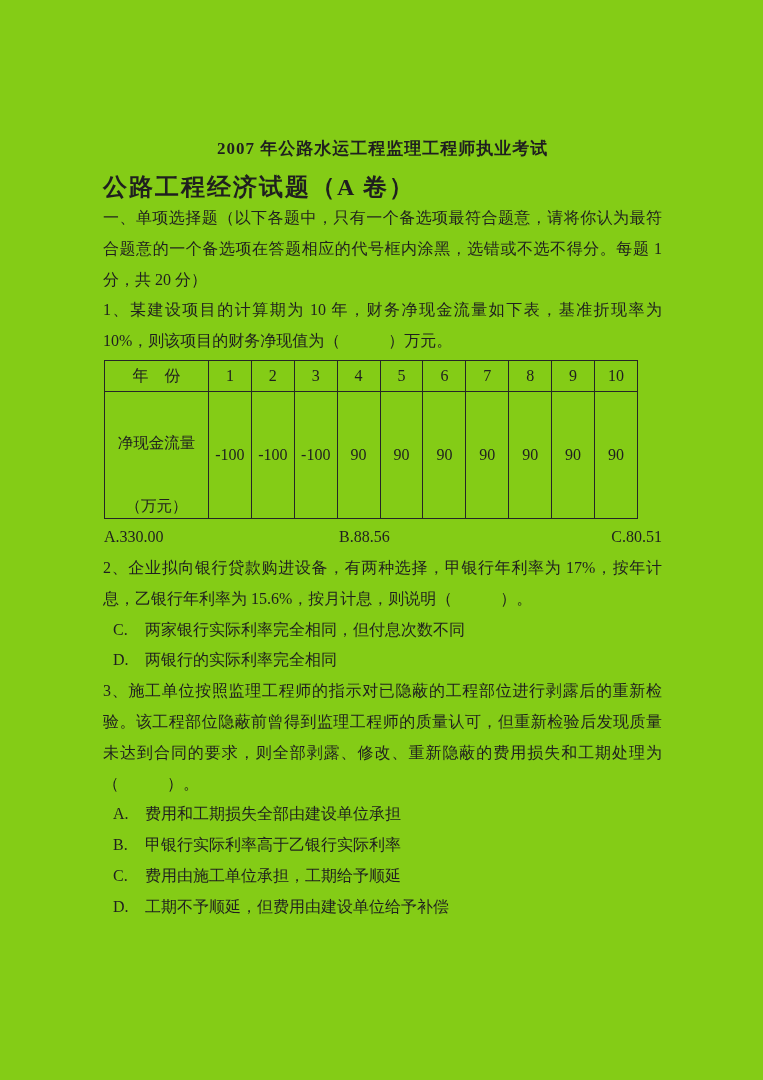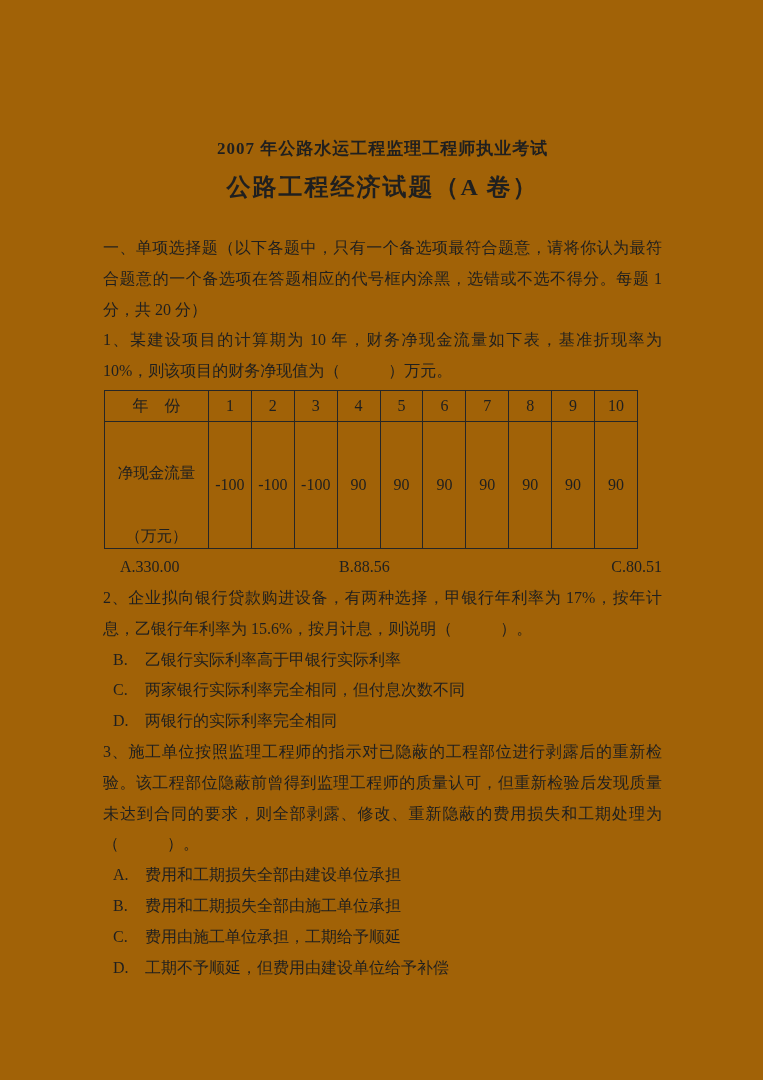--- a/index.html
+++ b/index.html
@@ -8,21 +8,21 @@
     padding: 0;
     width: 763px;
     height: 1080px;
     background: #fcfcfa;
     font-family: "Liberation Serif", "DejaVu Serif", serif;
   }
   .page {
     position: relative;
     width: 763px;
     height: 1080px;
-    background: #a16207;
+    background: #84cc16;
     overflow: hidden;
   }
   .content {
     position: absolute;
     left: 103px;
     top: 138px;
     width: 559px;
     color: #1f1f1f;
     font-size: 16px;
     line-height: 30.8px;
@@ -30,52 +30,52 @@
   .doc-title {
     margin: 0;
     text-align: center;
     font-size: 17px;
     font-weight: bold;
     line-height: 22px;
     letter-spacing: 1px;
   }
   .doc-subtitle {
     margin: 12px 0 0 0;
-    text-align: center;
+    text-align: left;
     font-size: 24px;
     font-weight: bold;
     line-height: 31px;
     letter-spacing: 2px;
   }
   .para {
     margin: 0;
     text-align: justify;
   }
-  .intro { margin-top: 30px; }
+  .intro { }
   .cashflow-table {
     border-collapse: collapse;
     margin: 3px 0 3px 1px;
     width: 534px;
     table-layout: fixed;
   }
   .cashflow-table td {
     border: 1.6px solid #262626;
     text-align: center;
     padding: 0;
     font-size: 16px;
   }
   .cashflow-table .label-col { width: 104px; }
   .cashflow-table .year-row td { height: 31px; line-height: 20px; }
   .cashflow-table .value-row td { height: 58px; }
   .row-label-line { display: block; line-height: 24px; font-size: 15.5px; margin-top: 39px; }
   .q1-options {
     position: relative;
     height: 31px;
   }
-  .q1-options .opt-a { position: absolute; left: 17px; top: 0; text-align: right; }
+  .q1-options .opt-a { position: absolute; left: 1px; top: 0; text-align: right; }
   .q1-options .opt-b { position: absolute; left: 236px; top: 0; }
   .q1-options .opt-c { position: absolute; right: 0; top: 0; }
   .opt-line { padding-left: 10px; }
   .opt-label { display: inline-block; min-width: 20px; margin-right: 12px; }
 </style>
 </head>
 <body>
 
 <div class="page">
   <div class="content">
@@ -123,36 +123,33 @@
 
     <div class="q1-options">
       <span class="opt-a">A.330.00</span>
       <span class="opt-b">B.88.56</span>
       <span class="opt-c">C.80.51</span>
     </div>
 
     <p class="para">2、企业拟向银行贷款购进设备，有两种选择，甲银行年利率为 17%，按年计息，乙银行年利率为 15.6%，按月计息，则说明（　　　）。</p>
 
     <div class="opt-line">
-      <span class="opt-label">B.</span><span>乙银行实际利率高于甲银行实际利率</span>
-    </div>
-    <div class="opt-line">
       <span class="opt-label">C.</span><span>两家银行实际利率完全相同，但付息次数不同</span>
     </div>
     <div class="opt-line">
       <span class="opt-label">D.</span><span>两银行的实际利率完全相同</span>
     </div>
 
     <p class="para">3、施工单位按照监理工程师的指示对已隐蔽的工程部位进行剥露后的重新检验。该工程部位隐蔽前曾得到监理工程师的质量认可，但重新检验后发现质量未达到合同的要求，则全部剥露、修改、重新隐蔽的费用损失和工期处理为（　　　）。</p>
 
     <div class="opt-line">
       <span class="opt-label">A.</span><span>费用和工期损失全部由建设单位承担</span>
     </div>
     <div class="opt-line">
-      <span class="opt-label">B.</span><span>费用和工期损失全部由施工单位承担</span>
+      <span class="opt-label">B.</span><span>甲银行实际利率高于乙银行实际利率</span>
     </div>
     <div class="opt-line">
       <span class="opt-label">C.</span><span>费用由施工单位承担，工期给予顺延</span>
     </div>
     <div class="opt-line">
       <span class="opt-label">D.</span><span>工期不予顺延，但费用由建设单位给予补偿</span>
     </div>
 
 
   </div>

